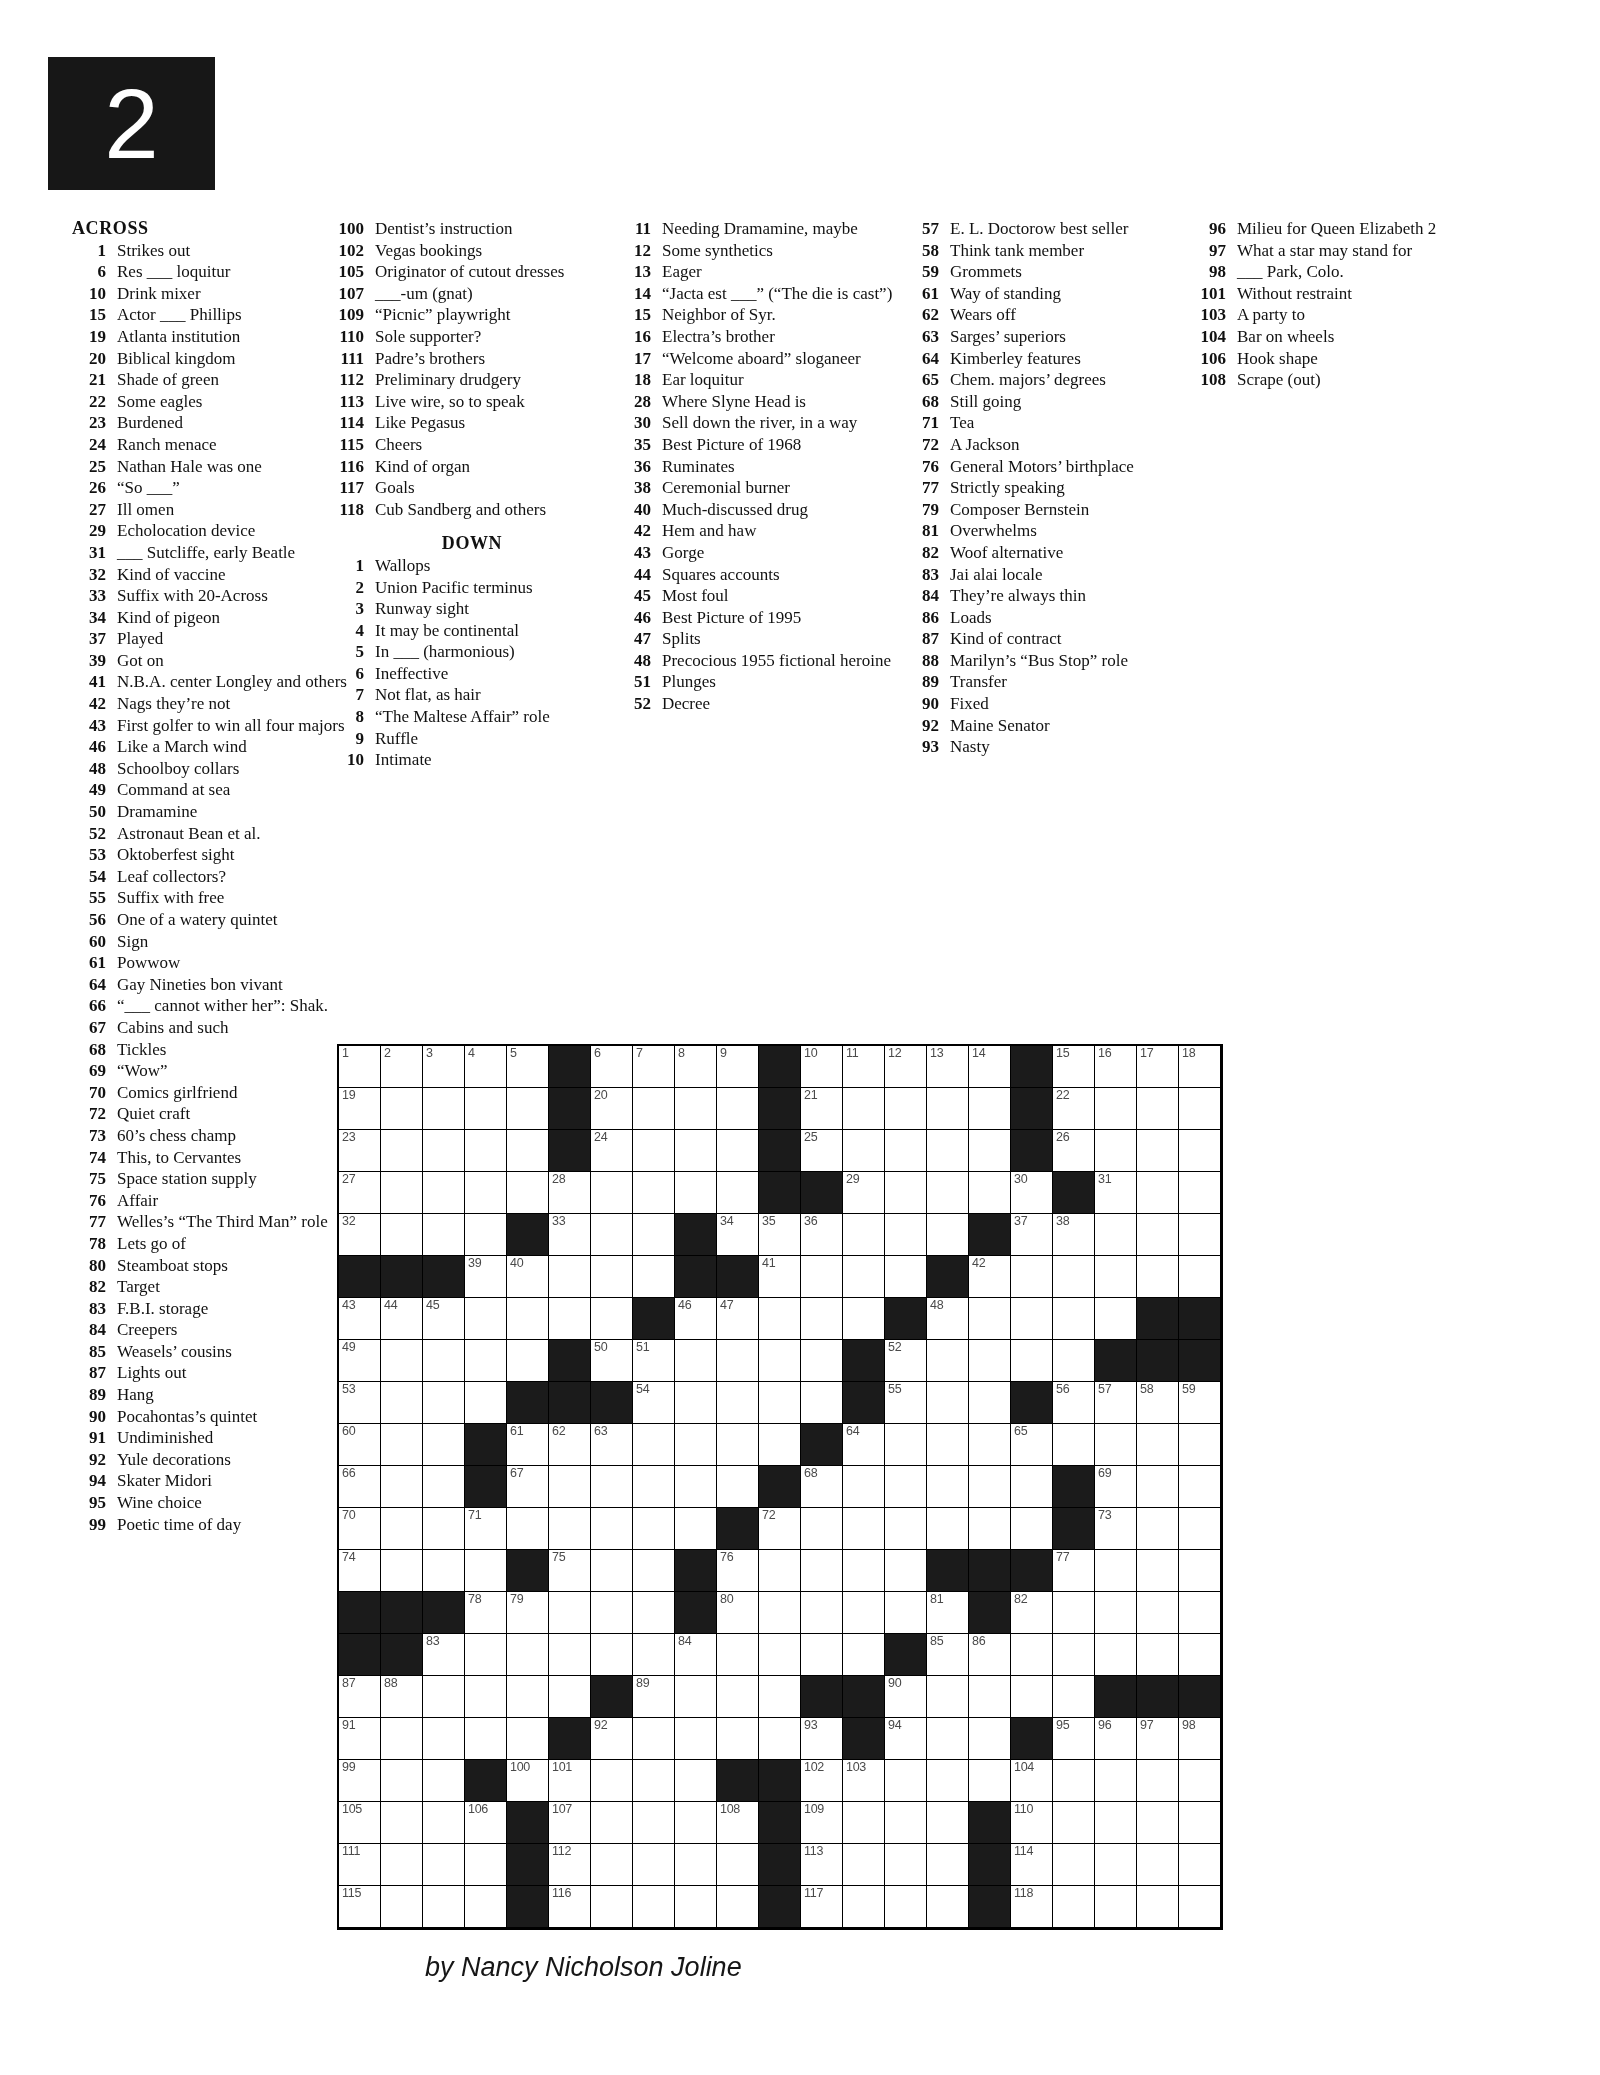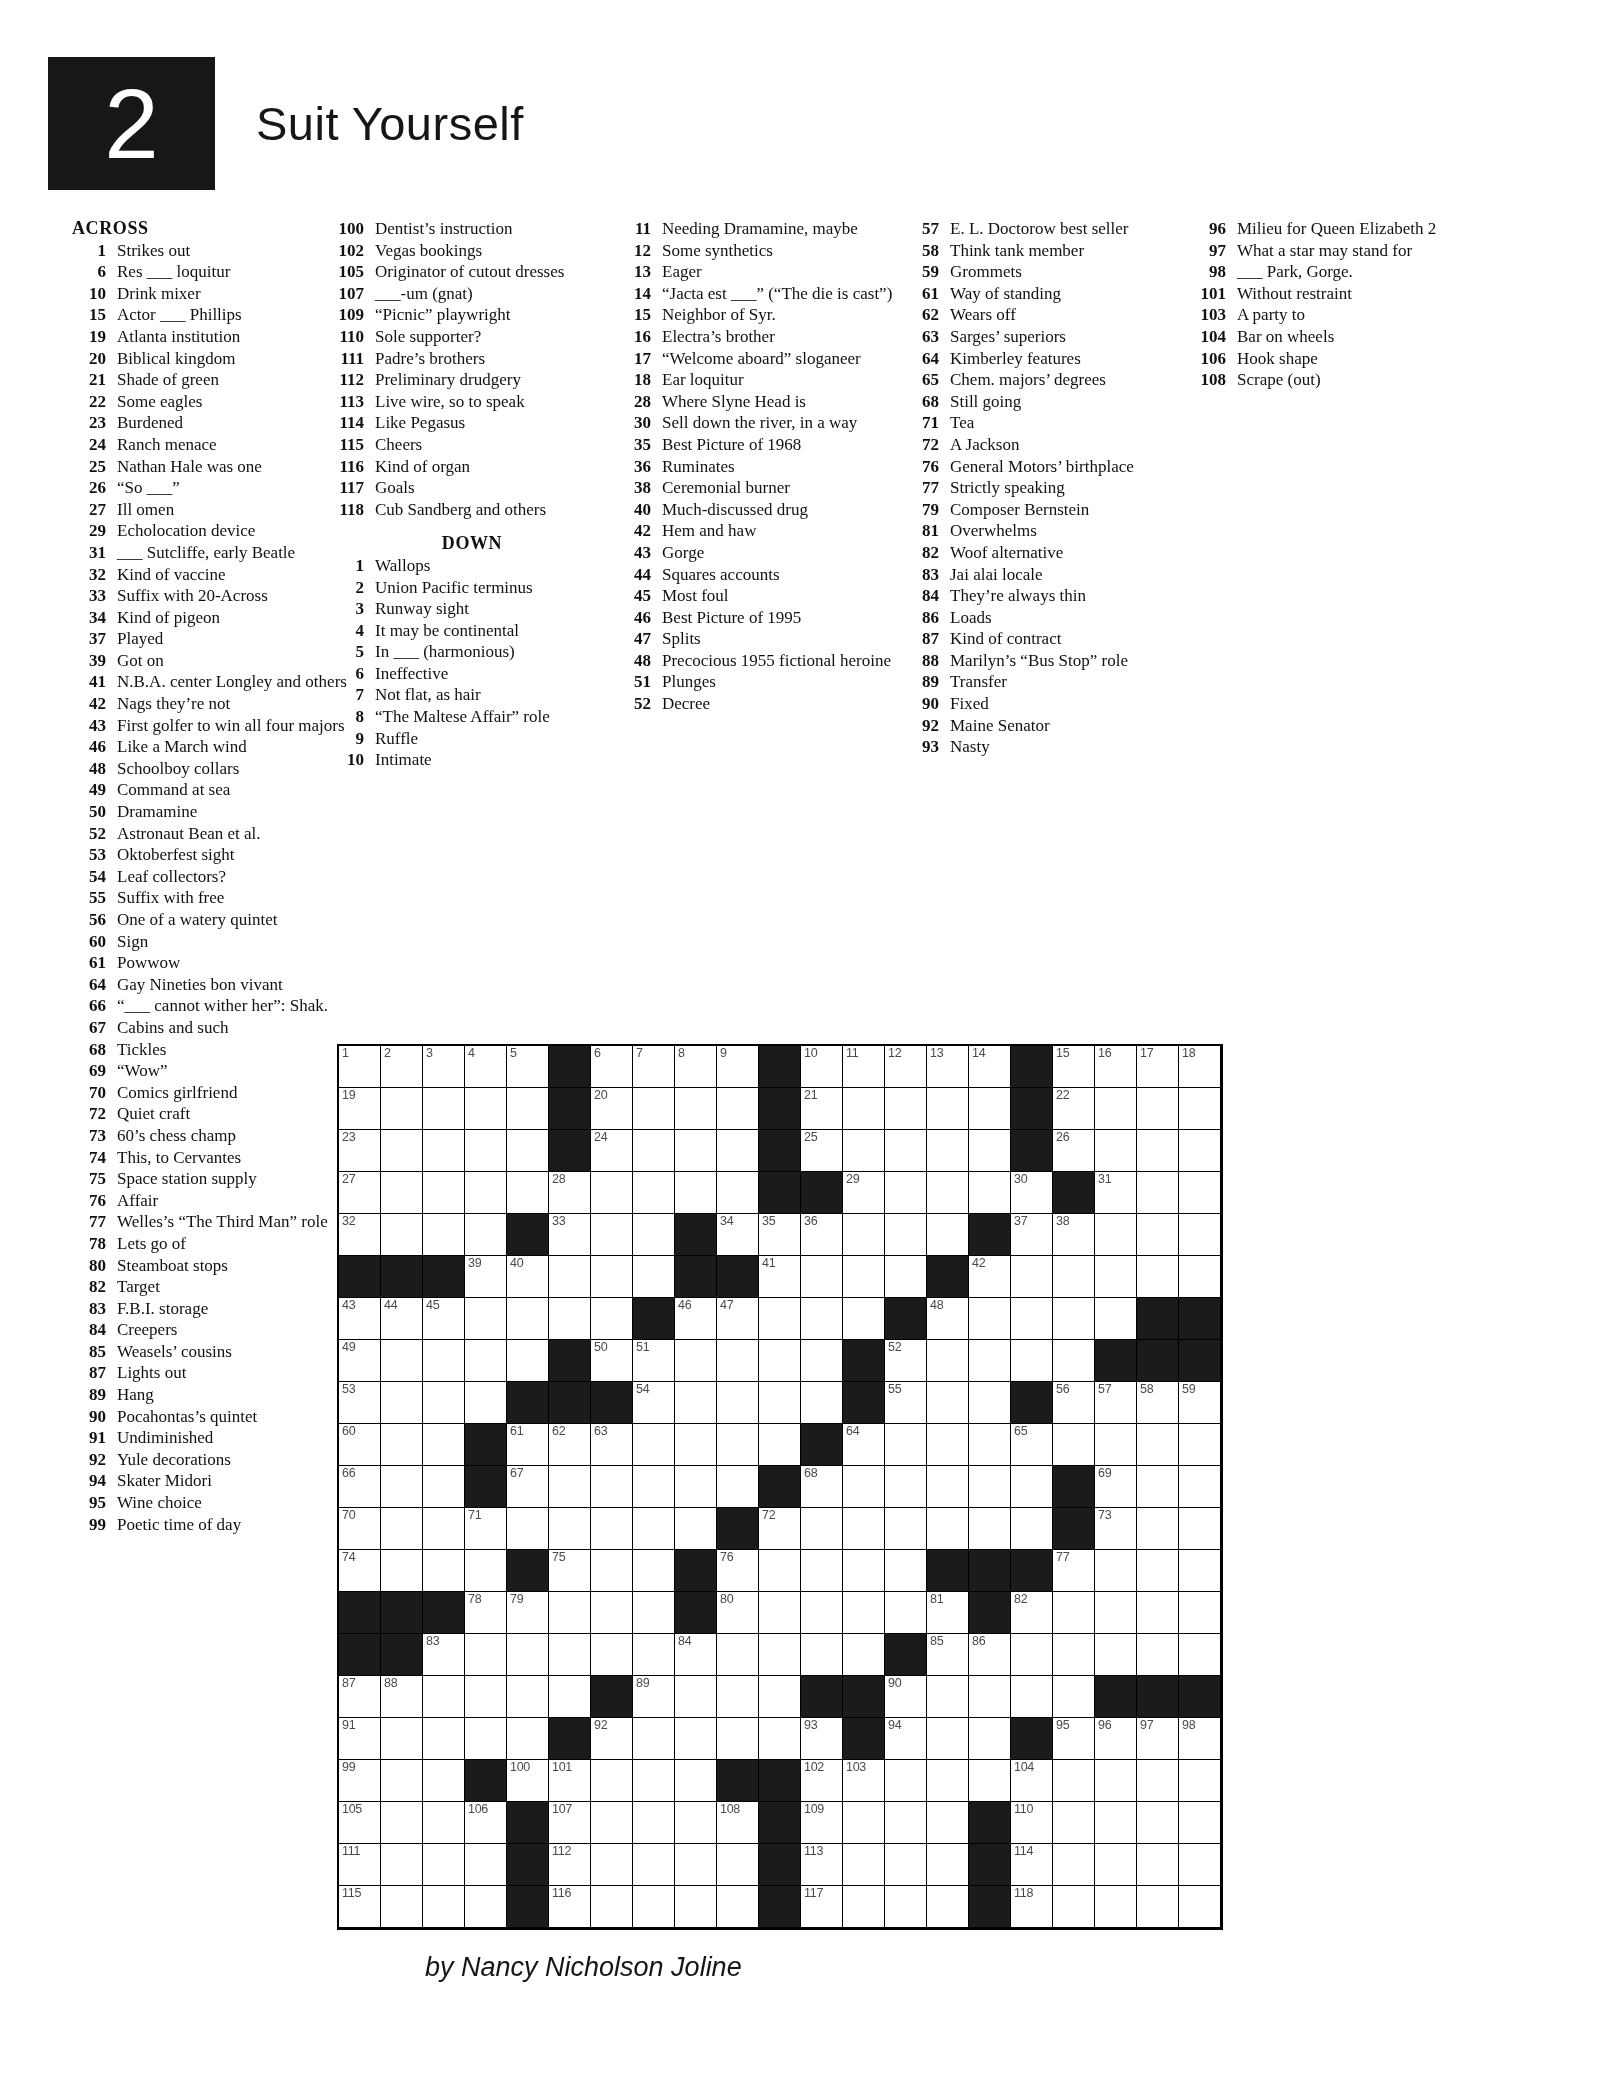--- a/index.html
+++ b/index.html
@@ -39,21 +39,20 @@
           font-style:italic;font-size:27px;color:#161616;margin-left:25px;}
 </style>
 </head>
 <body>
 
 <div id="page">
 
   <div id="numbox">
     <span class="pnum">2</span>
   </div>
-  <div id="ptitle">Suit Yourself</div>
 
   <div id="col1" class="cluecol">
     <div class="clue-header">ACROSS</div>
     <div id="col1-list">
         <div class="clue">
           <span class="num">1</span>
           <span class="txt">Strikes out</span>
         </div>
         <div class="clue">
           <span class="num">6</span>
@@ -598,21 +597,21 @@
       <div class="clue">
         <span class="num">96</span>
         <span class="txt">Milieu for Queen Elizabeth 2</span>
       </div>
       <div class="clue">
         <span class="num">97</span>
         <span class="txt">What a star may stand for</span>
       </div>
       <div class="clue">
         <span class="num">98</span>
-        <span class="txt">___ Park, Gorge.</span>
+        <span class="txt">___ Park, Colo.</span>
       </div>
       <div class="clue">
         <span class="num">101</span>
         <span class="txt">Without restraint</span>
       </div>
       <div class="clue">
         <span class="num">103</span>
         <span class="txt">A party to</span>
       </div>
       <div class="clue">

